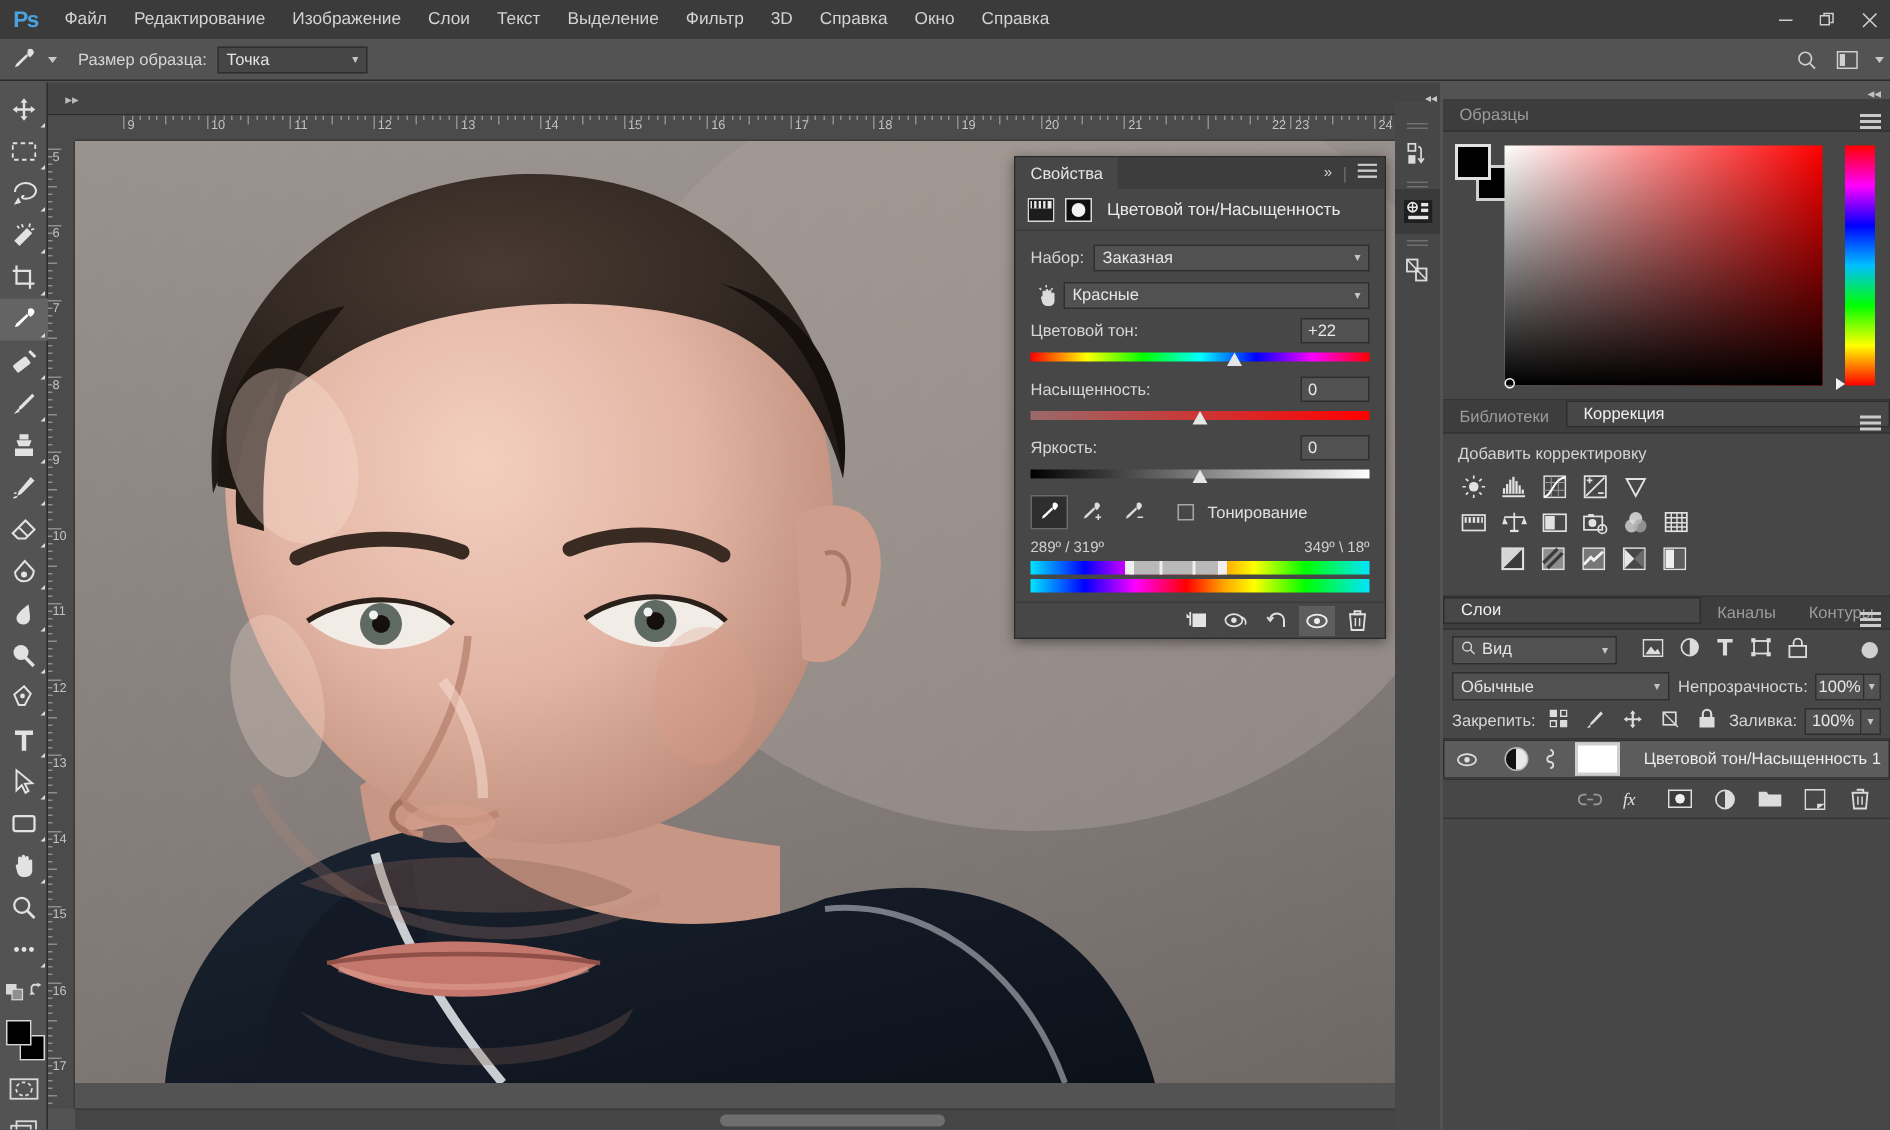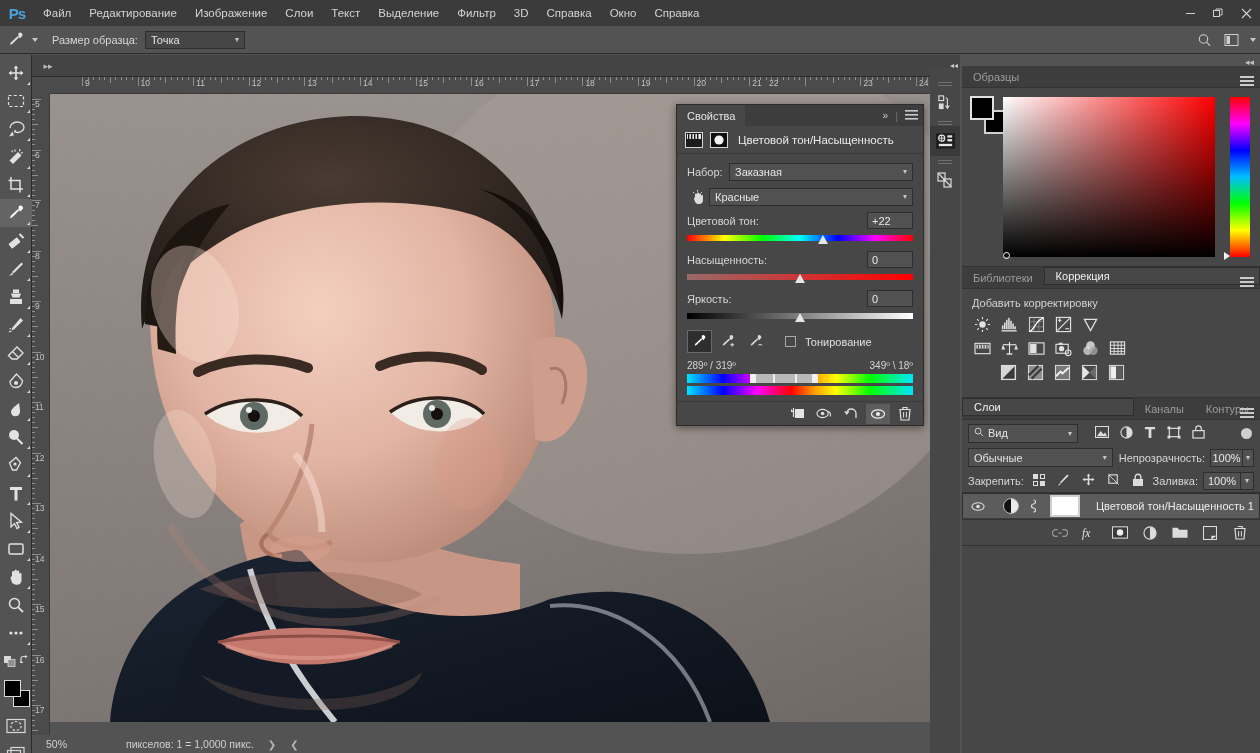--- a/index.html
+++ b/index.html
@@ -575,21 +575,21 @@
         <div class="rtick" style="left: 704.76px; height: 3px;"></div>
         <div class="rtick" style="left: 710.32px; height: 3px;"></div>
         <div class="rtick" style="left: 715.88px; height: 3px;"></div>
         <div class="rtick" style="left: 721.44px; height: 3px;"></div>
         <div class="rtick" style="left: 727px; height: 6px;"></div>
         <div class="rtick" style="left: 732.56px; height: 3px;"></div>
         <div class="rtick" style="left: 738.12px; height: 3px;"></div>
         <div class="rtick" style="left: 743.68px; height: 3px;"></div>
         <div class="rtick" style="left: 749.24px; height: 3px;"></div>
         <div class="rtick major" style="left: 754.8px;"></div>
-        <div class="rlab" style="left: 719px;">22</div>
+        <div class="rlab" style="left: 798px;">22</div>
         <div class="rtick" style="left: 760.36px; height: 3px;"></div>
         <div class="rtick" style="left: 765.92px; height: 3px;"></div>
         <div class="rtick" style="left: 771.48px; height: 3px;"></div>
         <div class="rtick" style="left: 777.04px; height: 3px;"></div>
         <div class="rtick" style="left: 782.6px; height: 6px;"></div>
         <div class="rtick" style="left: 788.16px; height: 3px;"></div>
         <div class="rtick" style="left: 793.72px; height: 3px;"></div>
         <div class="rtick" style="left: 799.28px; height: 3px;"></div>
         <div class="rtick" style="left: 804.84px; height: 3px;"></div>
         <div class="rtick major" style="left: 810.4px;"></div>
@@ -842,26 +842,20 @@
     </div>
 
     <div class="vscroll">
       <div class="vthumb"></div>
     </div>
     <div class="hscroll">
       <div class="hthumb"></div>
     </div>
   </div>
 
-  <div class="statusbar">
-    <div class="zoomfield">50%</div>
-    <div class="statustext">пикселов: 1 = 1,0000 пикс.</div>
-    <div class="statarrow">❯</div>
-    <div class="statarrow">❮</div>
-  </div>
 
   <div class="props">
     <div class="props-tabs">
       <div class="props-tab">Свойства</div>
       <div class="props-tabicons">
         <span style="font-size:10px;">»</span>
         <span style="color:#6e6e6e;">|</span>
         <span>
           <svg width="13" height="10" viewBox="0 0 13 10">
               <rect y="0" width="13" height="1.6" fill="#cacaca"></rect>

